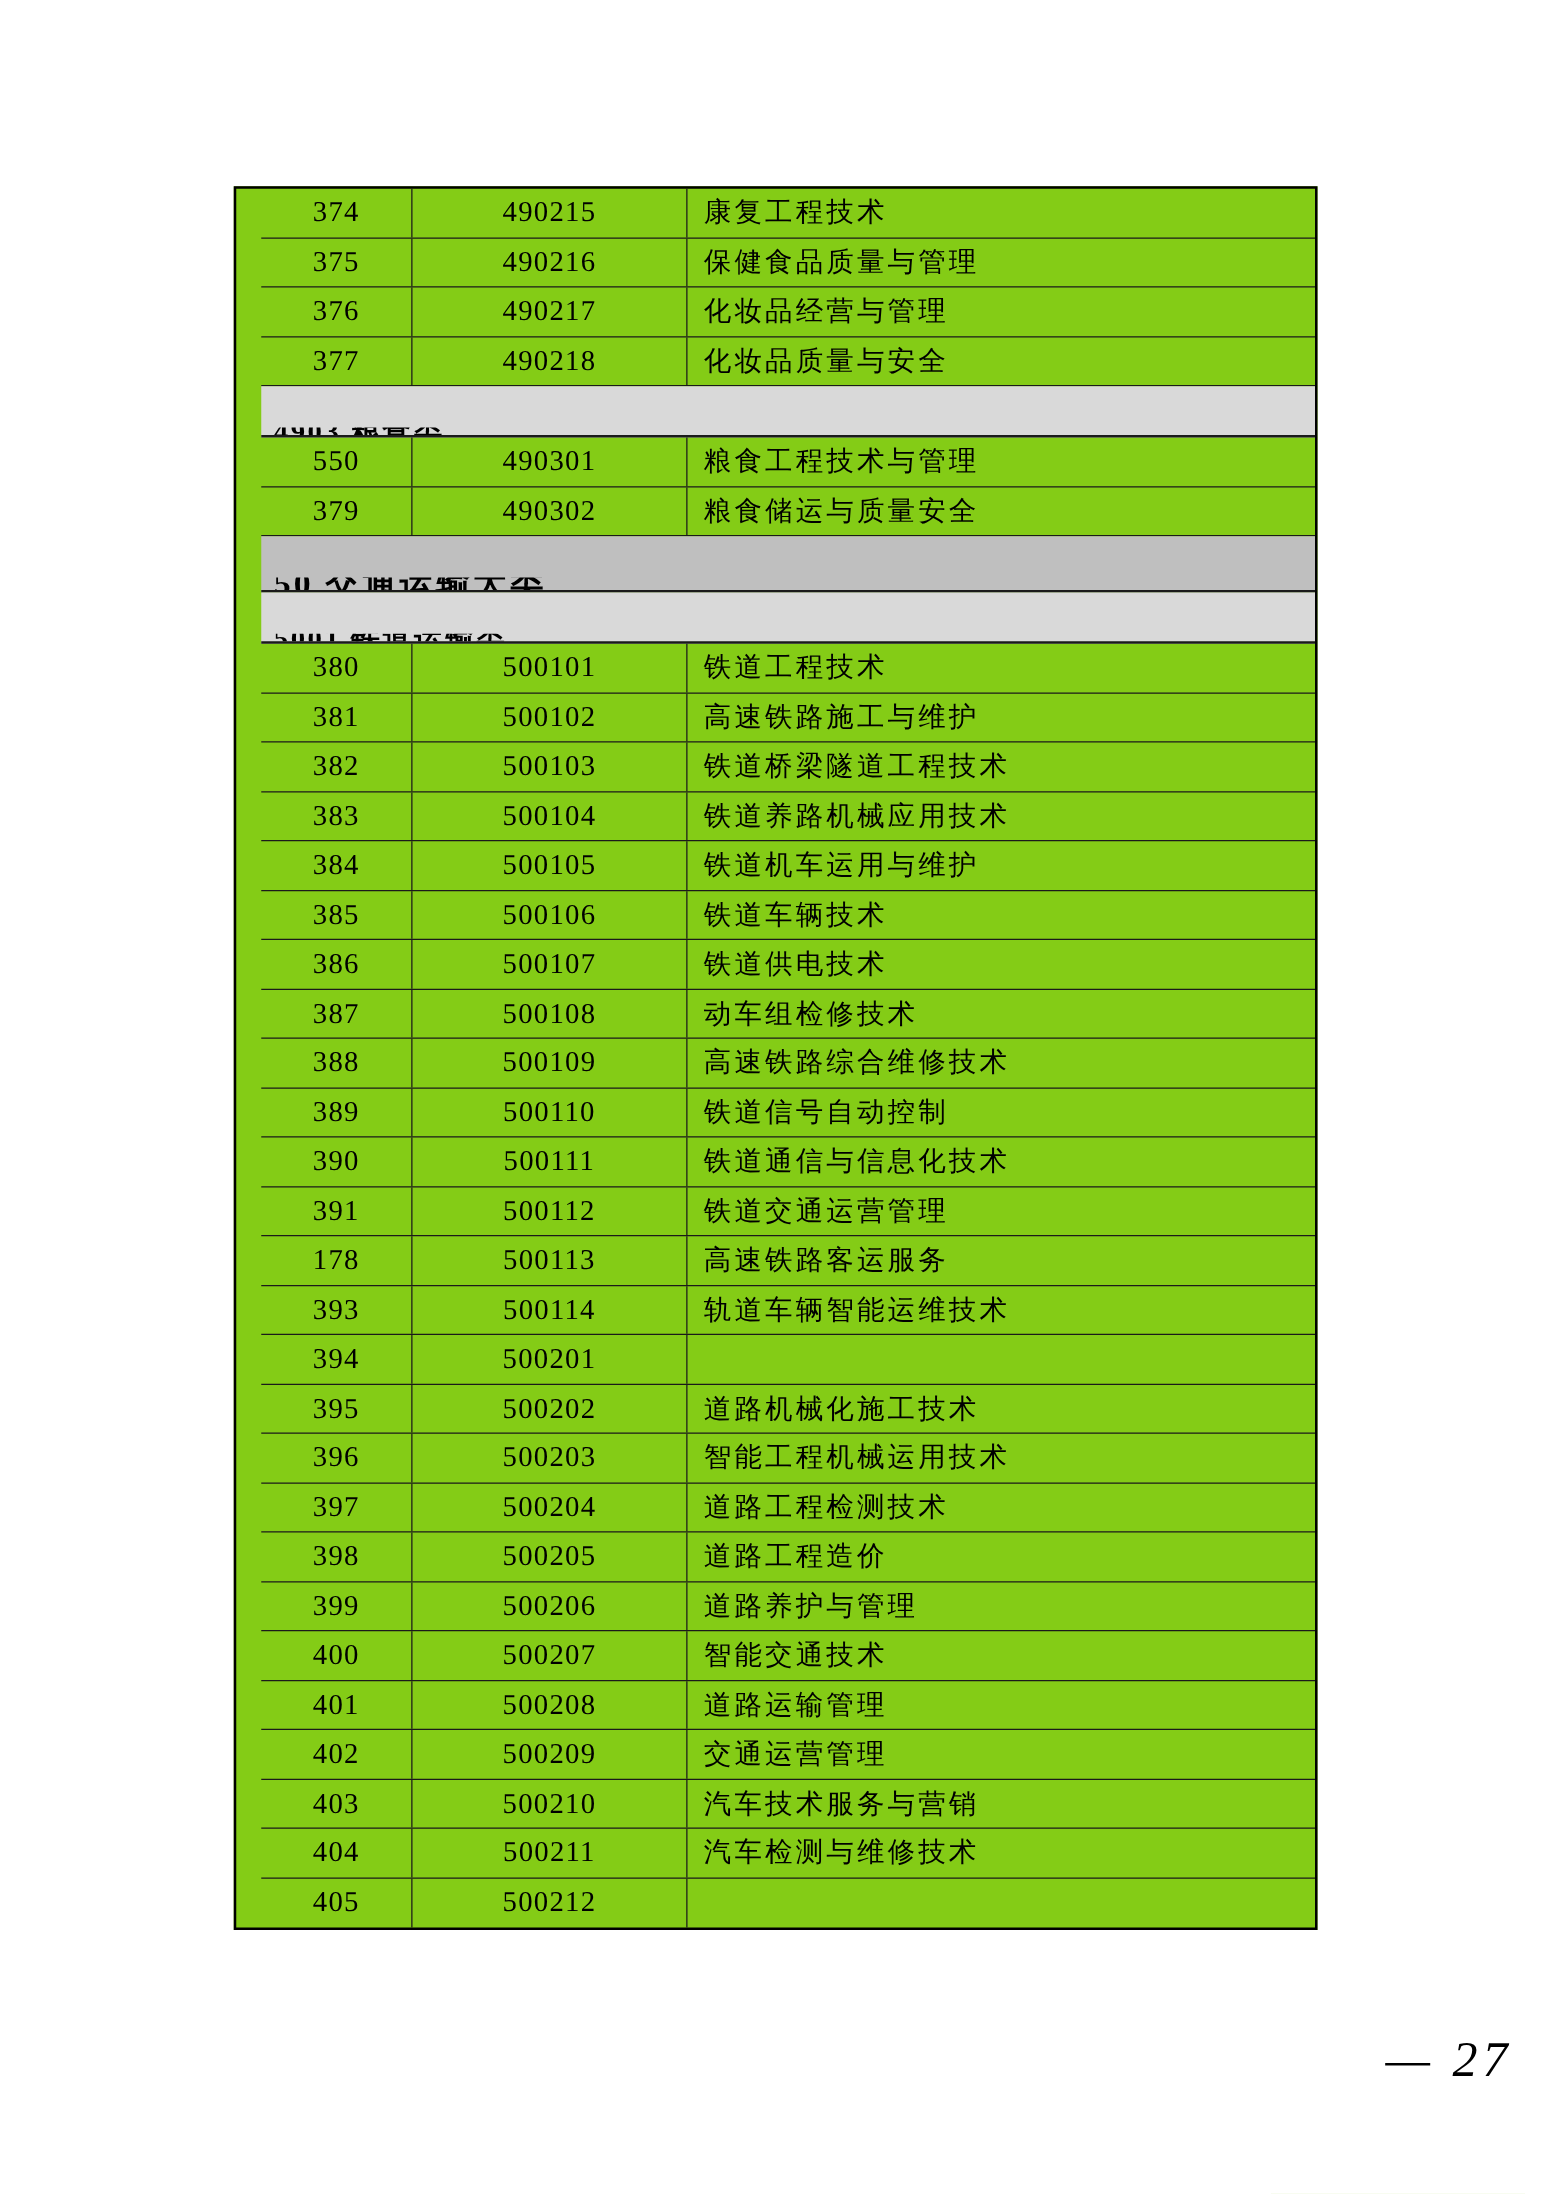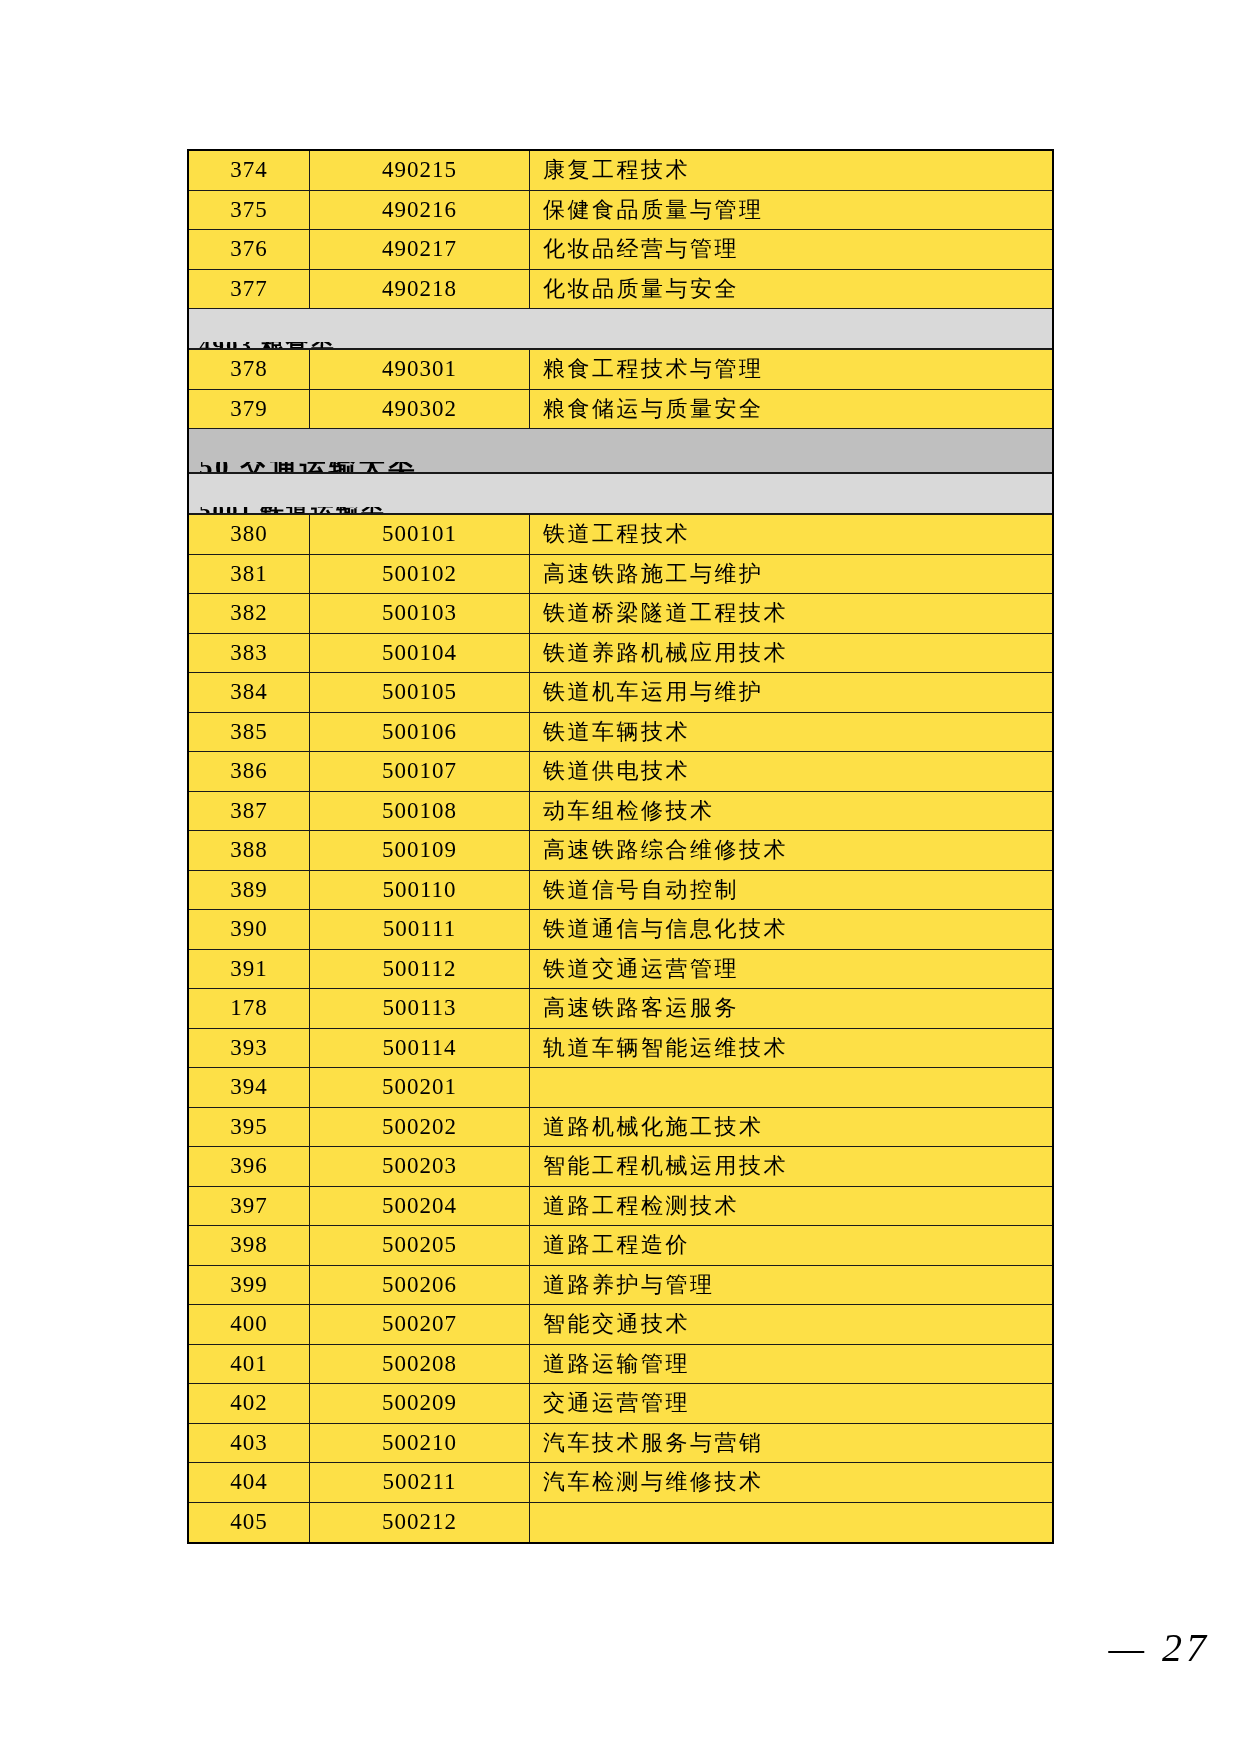--- a/index.html
+++ b/index.html
@@ -15,21 +15,22 @@
     font-family: "Liberation Serif", "DejaVu Serif", serif;
     color: #000;
   }
   .codes-table {
     position: absolute;
     left: 187px;
     top: 149px;
     width: 867px;
     border: 2px solid #000;
     box-sizing: border-box;
-    background: #fde047;
+    background: #84cc16;
+    padding-left: 20px;
   }
   .row {
     display: flex;
     box-sizing: border-box;
     border-bottom: 1.5px solid #1a1a1a;
   }
   .row:last-child { border-bottom: none; }
   .row.item { height: 39.5px; }
   .row.section {
     height: 41px;
@@ -116,21 +117,21 @@
     </div>
     <div class="row item">
       <div class="cell seq">377</div>
       <div class="cell code">490218</div>
       <div class="cell name">化妆品质量与安全</div>
     </div>
     <div class="row section">
       <div class="cell full">4903 粮食类</div>
     </div>
     <div class="row item">
-      <div class="cell seq">378</div>
+      <div class="cell seq">550</div>
       <div class="cell code">490301</div>
       <div class="cell name">粮食工程技术与管理</div>
     </div>
     <div class="row item">
       <div class="cell seq">379</div>
       <div class="cell code">490302</div>
       <div class="cell name">粮食储运与质量安全</div>
     </div>
     <div class="row major">
       <div class="cell full">50 交通运输大类</div>

